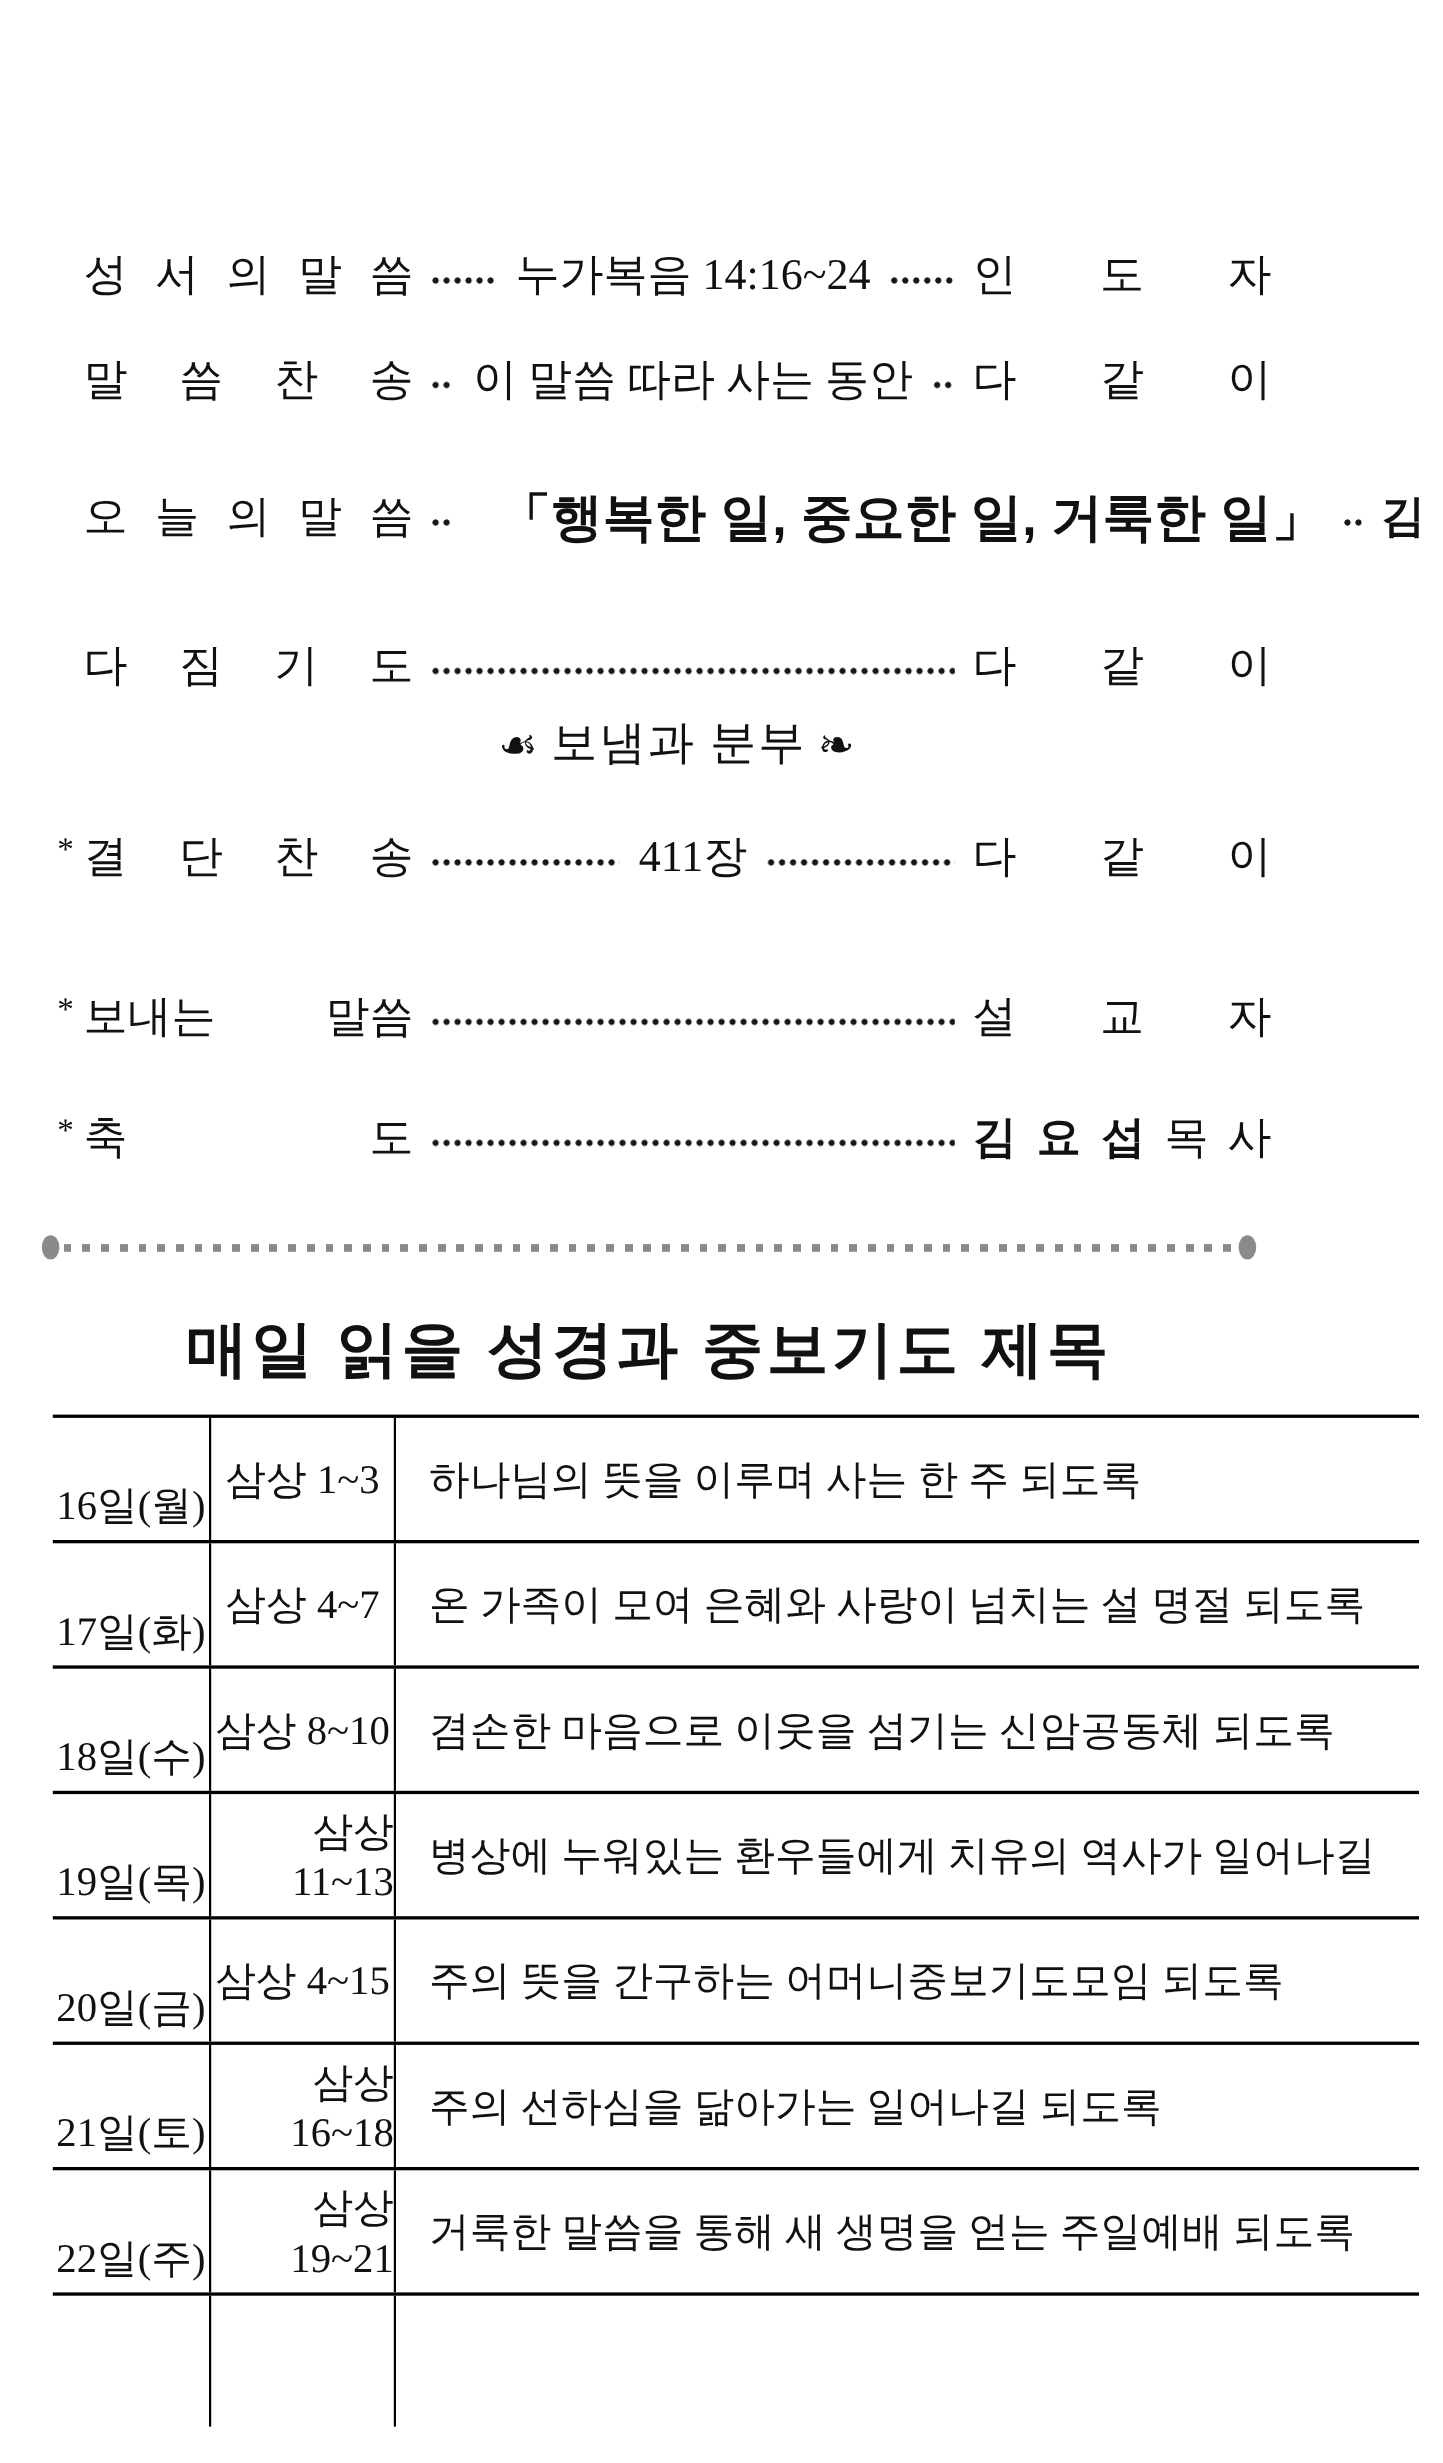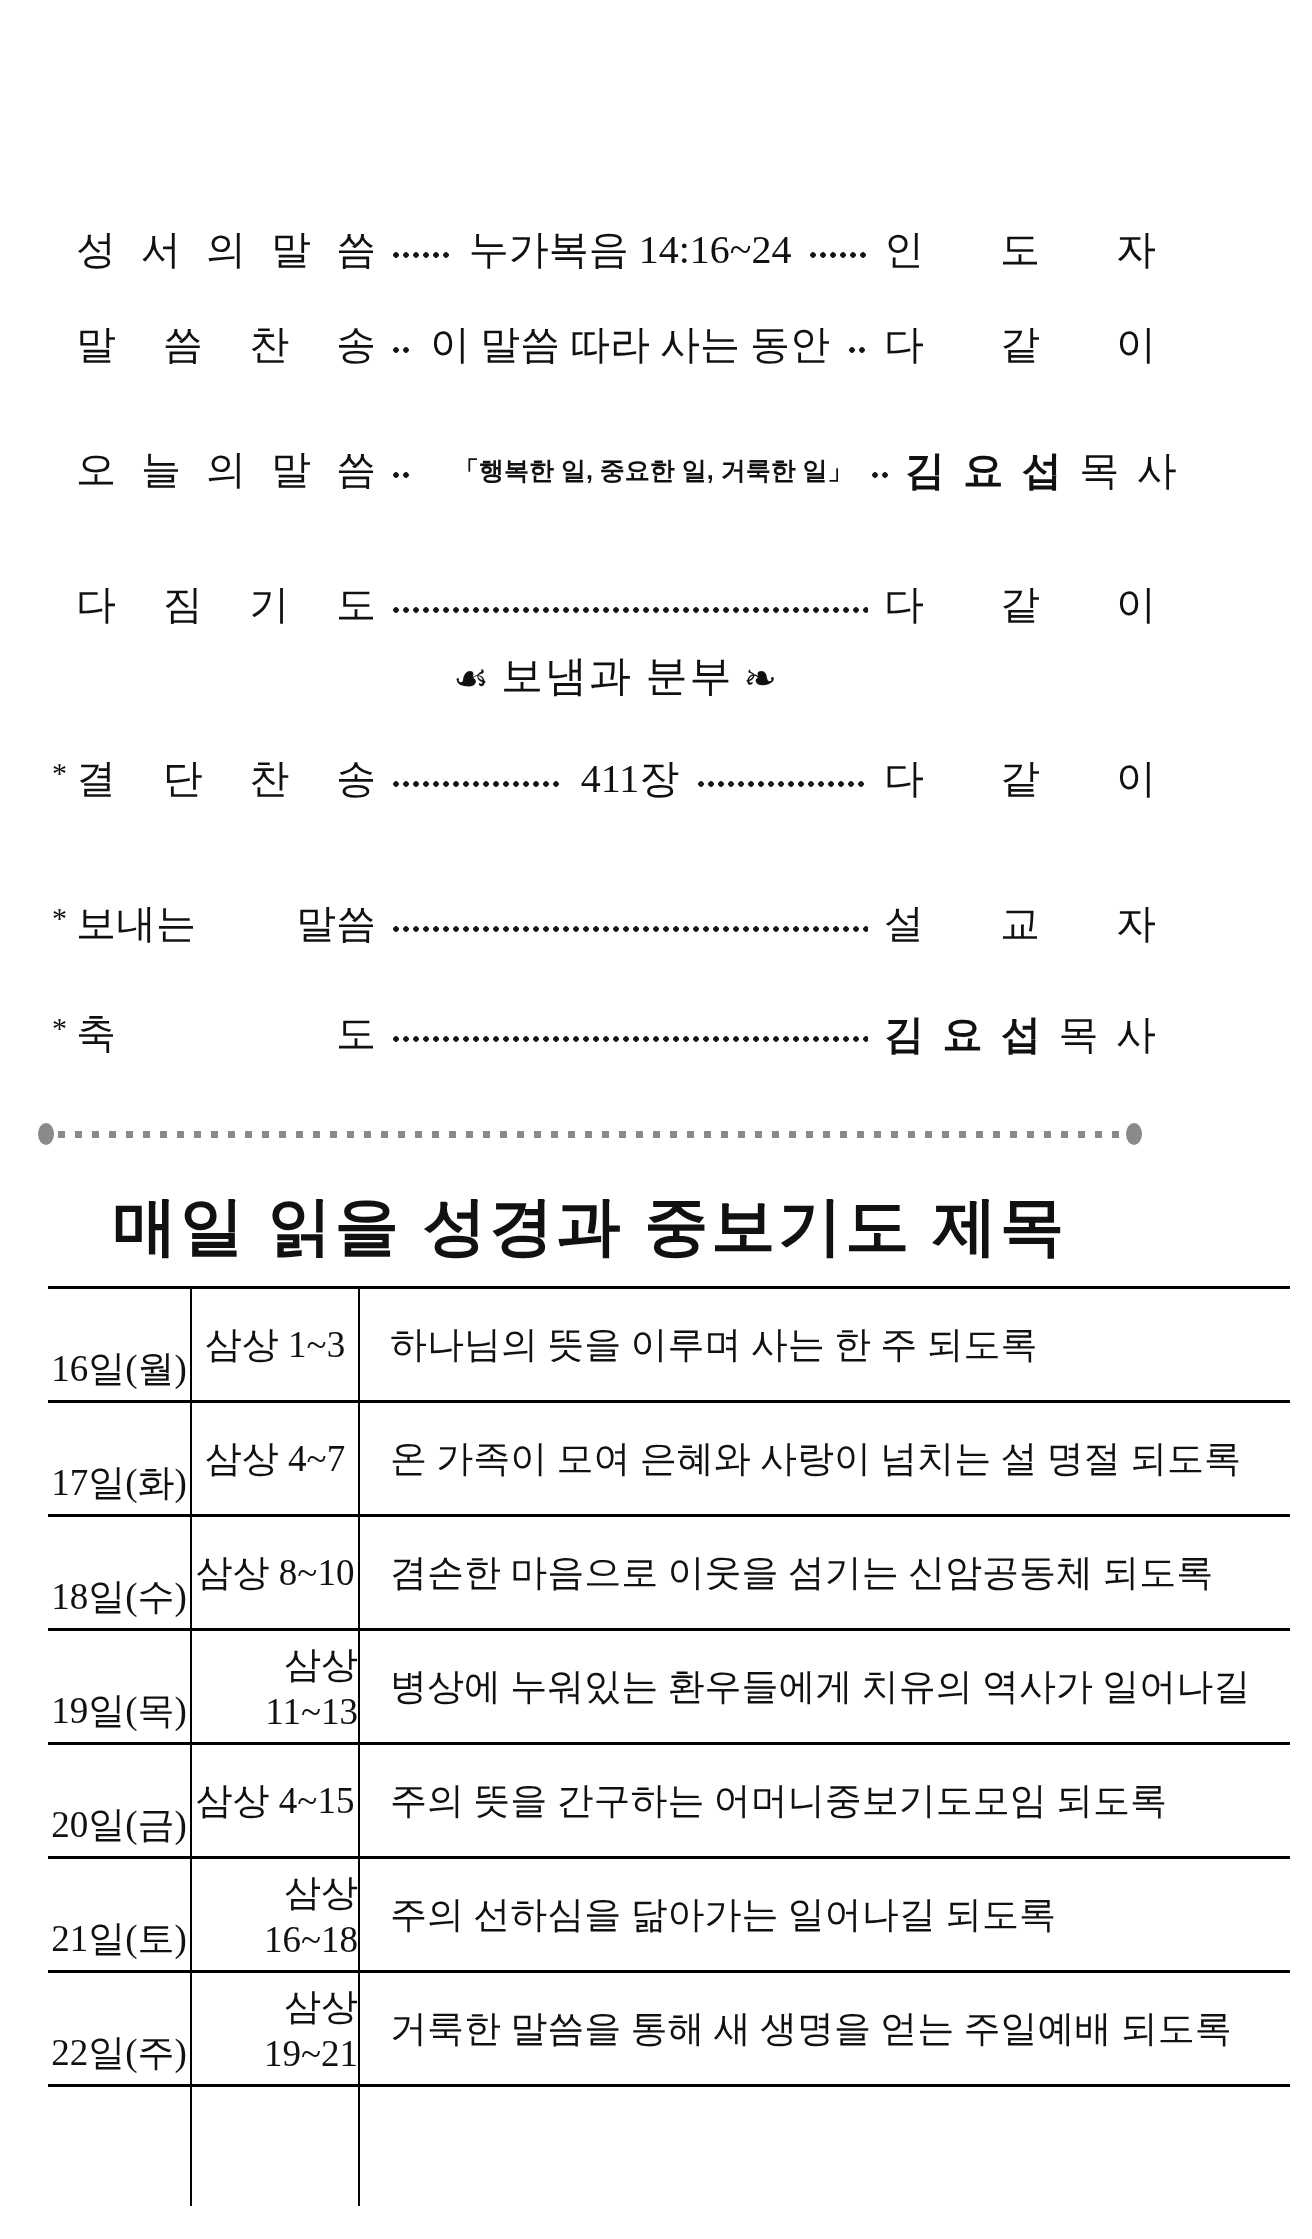--- a/index.html
+++ b/index.html
@@ -53,21 +53,21 @@
     background-size: 10px 8px;
     background-repeat: repeat-x;
     background-position: left center;
     min-width: 18px;
   }
   .center { margin: 0 18px; white-space: nowrap; }
   .center:empty { display: none; margin: 0; }
   .center.strong-content {
     font-weight: bold;
     font-family: "Liberation Sans", "DejaVu Sans", sans-serif;
-    font-size: 25px;
+    font-size: 47px;
     margin-left: 44px;
   }
   .right {
     flex: 0 0 272px;
     margin-left: 16px;
     text-align: justify;
     text-align-last: justify;
   }
   .right b.strong {
     font-weight: bold;
@@ -112,21 +112,21 @@
   }
   .divider .cap.left { left: 0; }
   .divider .cap.right { right: 0; }
 
   
   .daily-title {
     margin-top: 50px;
     text-align: center;
     font-family: "Liberation Sans", "DejaVu Sans", sans-serif;
     font-weight: 800;
-    font-size: 64px;
+    font-size: 56px;
     line-height: 62px;
     letter-spacing: 3px;
   }
 
   
   .reading-table {
     margin: 29px 22px 0 48px;
     width: 1242px;
     border-top: 3px solid #000;
   }

